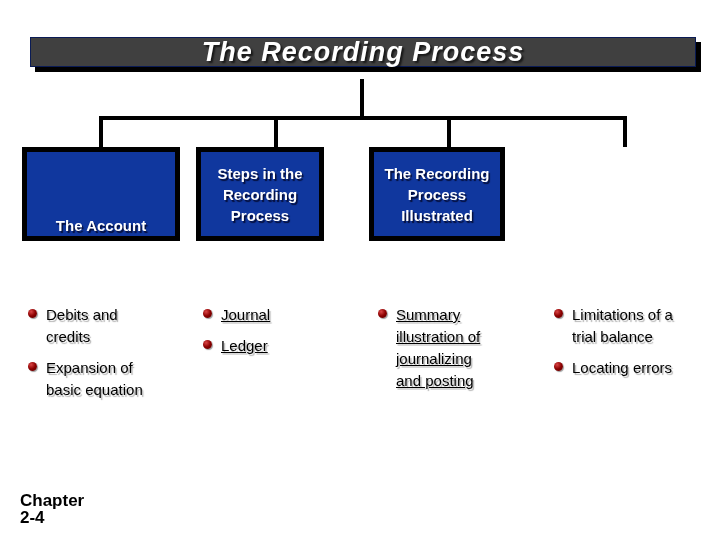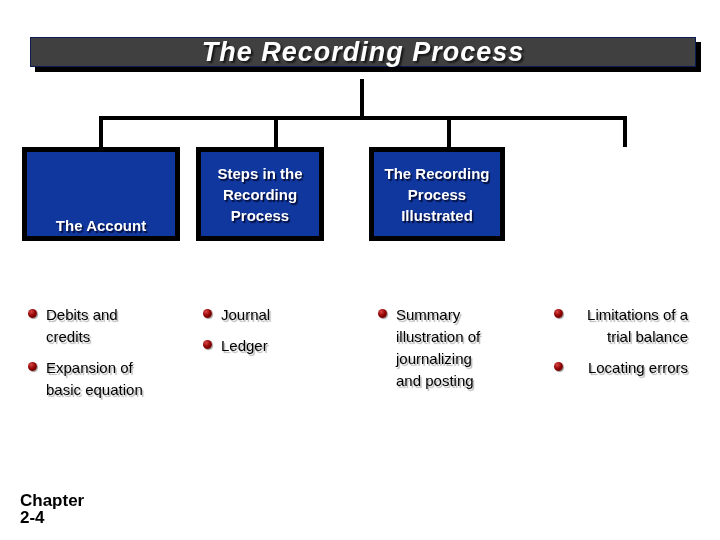--- a/index.html
+++ b/index.html
@@ -60,21 +60,21 @@
     font-size: 15px;
     font-weight: bold;
     line-height: 21px;
     text-shadow: 1.5px 1.5px 1px rgba(0,0,25,0.75);
   }
 
   
   .bullet-col { position: absolute; top: 256px; margin-top: 48px; }
   .col-1 { left: 28px;  }
   .col-2 { left: 203px; }
-  .col-3 { left: 378px; }
+  .col-3 { left: 378px; text-decoration: underline; }
   .col-4 { left: 554px; }
   .bullet-item {
     display: flex;
     align-items: flex-start;
     margin-bottom: 9px;
   }
   .bullet-dot {
     flex: 0 0 auto;
     width: 9px; height: 9px;
     margin: 5px 9px 0 0;
@@ -82,23 +82,23 @@
     background: radial-gradient(circle at 35% 30%, #d94444 0%, #8b0000 50%, #520000 100%);
     box-shadow: 1px 1px 1px rgba(0,0,0,0.4);
   }
   .bullet-text {
     color: #000000;
     font-size: 15px;
     line-height: 22px;
     text-shadow: 1.5px 1.5px 1px rgba(140,140,140,0.65);
   }
   .col-1 .bullet-text { width: 112px; }
-  .col-2 .bullet-text { width: 100px; }
+  .col-2 .bullet-text { width: 100px; text-decoration: underline; }
   .col-3 .bullet-text { width: 102px; }
-  .col-4 .bullet-text { width: 116px; text-align: right; }
+  .col-4 .bullet-text { width: 116px; }
 
   
   .chapter {
     position: absolute;
     left: 20px; top: 492px;
     font-size: 17px;
     font-weight: bold;
     line-height: 17px;
     color: #000000;
   }

